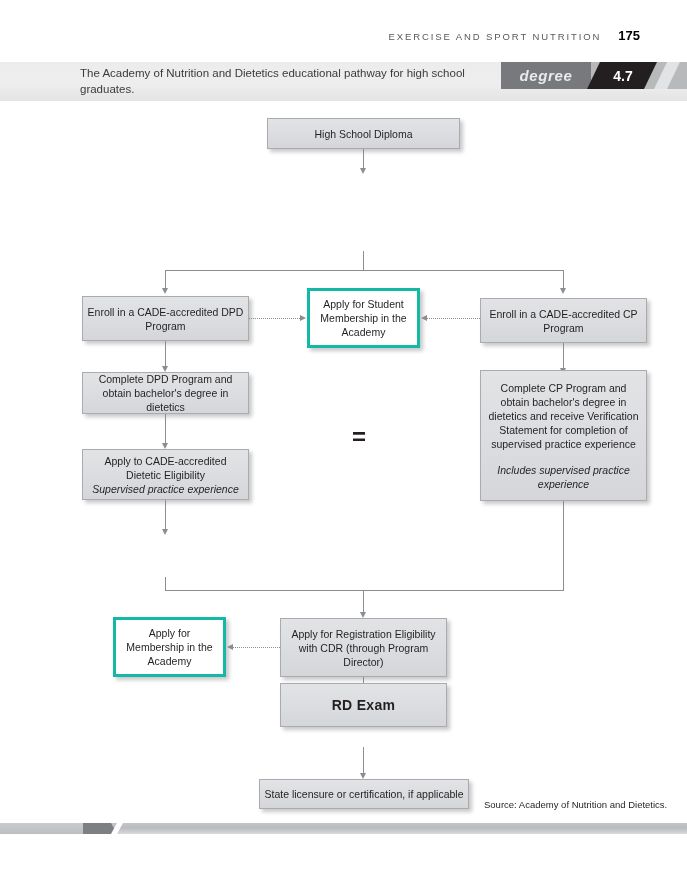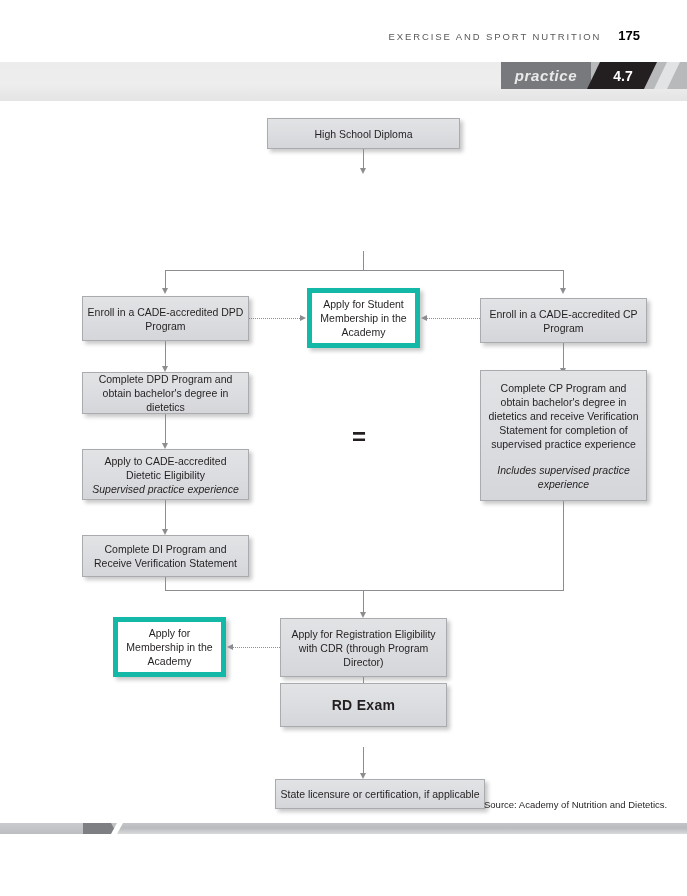--- a/index.html
+++ b/index.html
@@ -129,21 +129,21 @@
     color: #231f20;
     border: 1px solid #a9abae;
     box-shadow: 3px 3px 4px rgba(0,0,0,0.22);
     padding: 4px 4px;
   }
   .node.shaded {
     background: linear-gradient(to bottom, #e2e3e5 0%, #dcdde0 50%, #d5d6d9 100%);
   }
   .node.plain {
     background: #ffffff;
-    border: 5px solid #14b8a6;
+    border: 3px solid #14b8a6;
   }
   .node .txt { width: 100%; }
   .node .ital { font-style: italic; display: block; }
   .node .gap { display: block; height: 12px; }
   .node.bold-label {
     font-size: 14px;
     font-weight: bold;
     letter-spacing: 0.3px;
   }
 
@@ -242,24 +242,25 @@
 <body>
 
 <div id="page">
 
   <div class="running-head">
     <div class="rh-title">EXERCISE AND SPORT NUTRITION</div>
     <div class="rh-page">175</div>
   </div>
 
   <div class="caption-band"></div>
+  <div class="caption-text">The Academy of Nutrition and Dietetics educational pathway for high school graduates.</div>
 
   <div class="exhibit-tag">
     <div class="exhibit-word">
-      <span>practice</span>
+      <span>degree</span>
     </div>
     <div class="exhibit-num">
       <span>4.7</span>
     </div>
     <div class="exhibit-slash"></div>
   </div>
 
   <div class="node shaded" style="left:267px; top:118px; width:193px; height:31px;">
     <span class="txt">High School Diploma</span>
   </div>
@@ -317,23 +318,20 @@
   <div class="node shaded" style="left:82px; top:449px; width:167px; height:51px;">
     <span class="txt">
       <span>Apply to CADE-accredited Dietetic Eligibility</span>
       <span class="ital">Supervised practice experience</span>
     </span>
   </div>
 
   <div class="vline" style="left:165px; top:500px; height:31px;"></div>
   <div class="arrow-down" style="left:162px; top:529px;"></div>
 
-  <div class="node shaded" style="left:82px; top:535px; width:167px; height:42px;">
-    <span class="txt">Complete DI Program and Receive Verification Statement</span>
-  </div>
 
   <div class="equals">=</div>
 
   <div class="vline" style="left:165px; top:577px; height:14px;"></div>
   <div class="vline" style="left:563px; top:501px; height:90px;"></div>
   <div class="hline" style="left:165px; top:590px; width:399px;"></div>
   <div class="vline" style="left:363px; top:590px; height:24px;"></div>
   <div class="arrow-down" style="left:360px; top:612px;"></div>
 
   <div class="node plain" style="left:113px; top:617px; width:113px; height:60px;">
@@ -350,21 +348,21 @@
   <div class="vline" style="left:363px; top:677px; height:31px;"></div>
   <div class="arrow-down" style="left:360px; top:706px;"></div>
 
   <div class="node shaded bold-label" style="left:280px; top:683px; width:167px; height:44px;">
     <span class="txt">RD Exam</span>
   </div>
 
   <div class="vline" style="left:363px; top:747px; height:28px;"></div>
   <div class="arrow-down" style="left:360px; top:773px;"></div>
 
-  <div class="node shaded" style="left:259px; top:779px; width:210px; height:30px;margin-left:16px;">
+  <div class="node shaded" style="left:259px; top:779px; width:210px; height:30px;">
     <span class="txt">State licensure or certification, if applicable</span>
   </div>
 
   <div class="source-note">Source: Academy of Nutrition and Dietetics.</div>
 
   <div class="footer-bar"></div>
   <div class="footer-left"></div>
   <div class="footer-tab"></div>
   <div class="footer-notch"></div>
 

